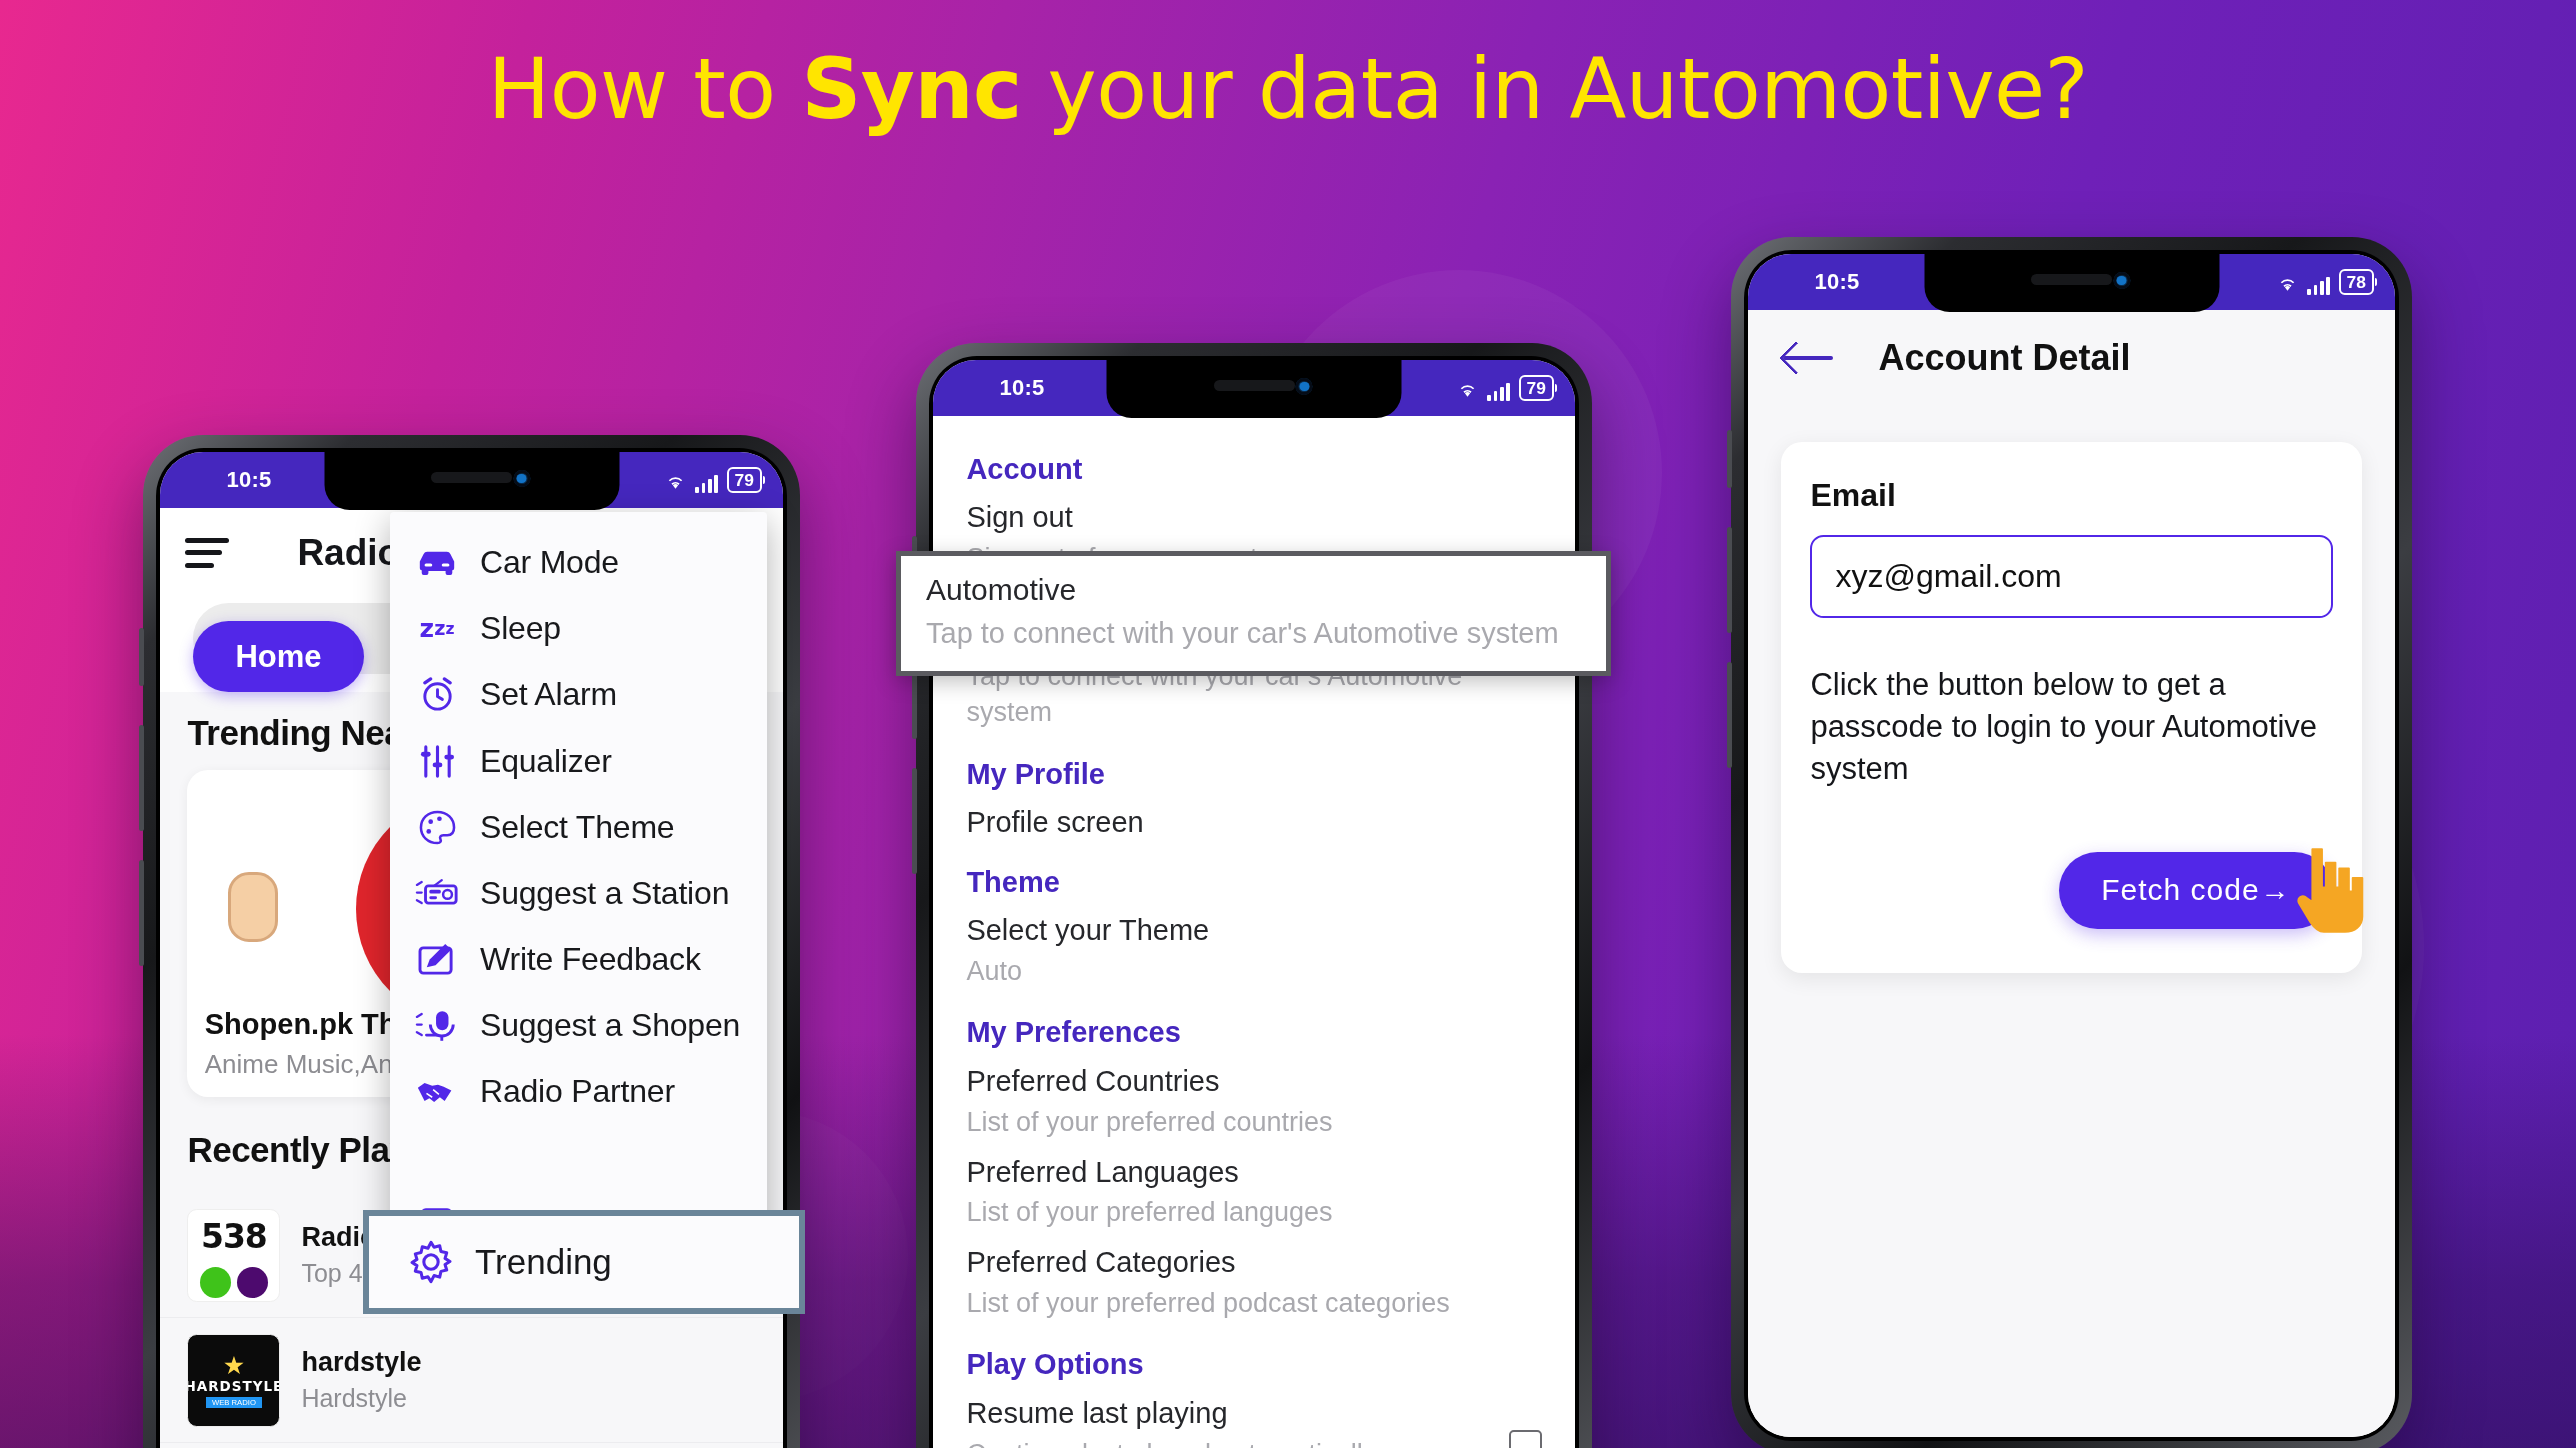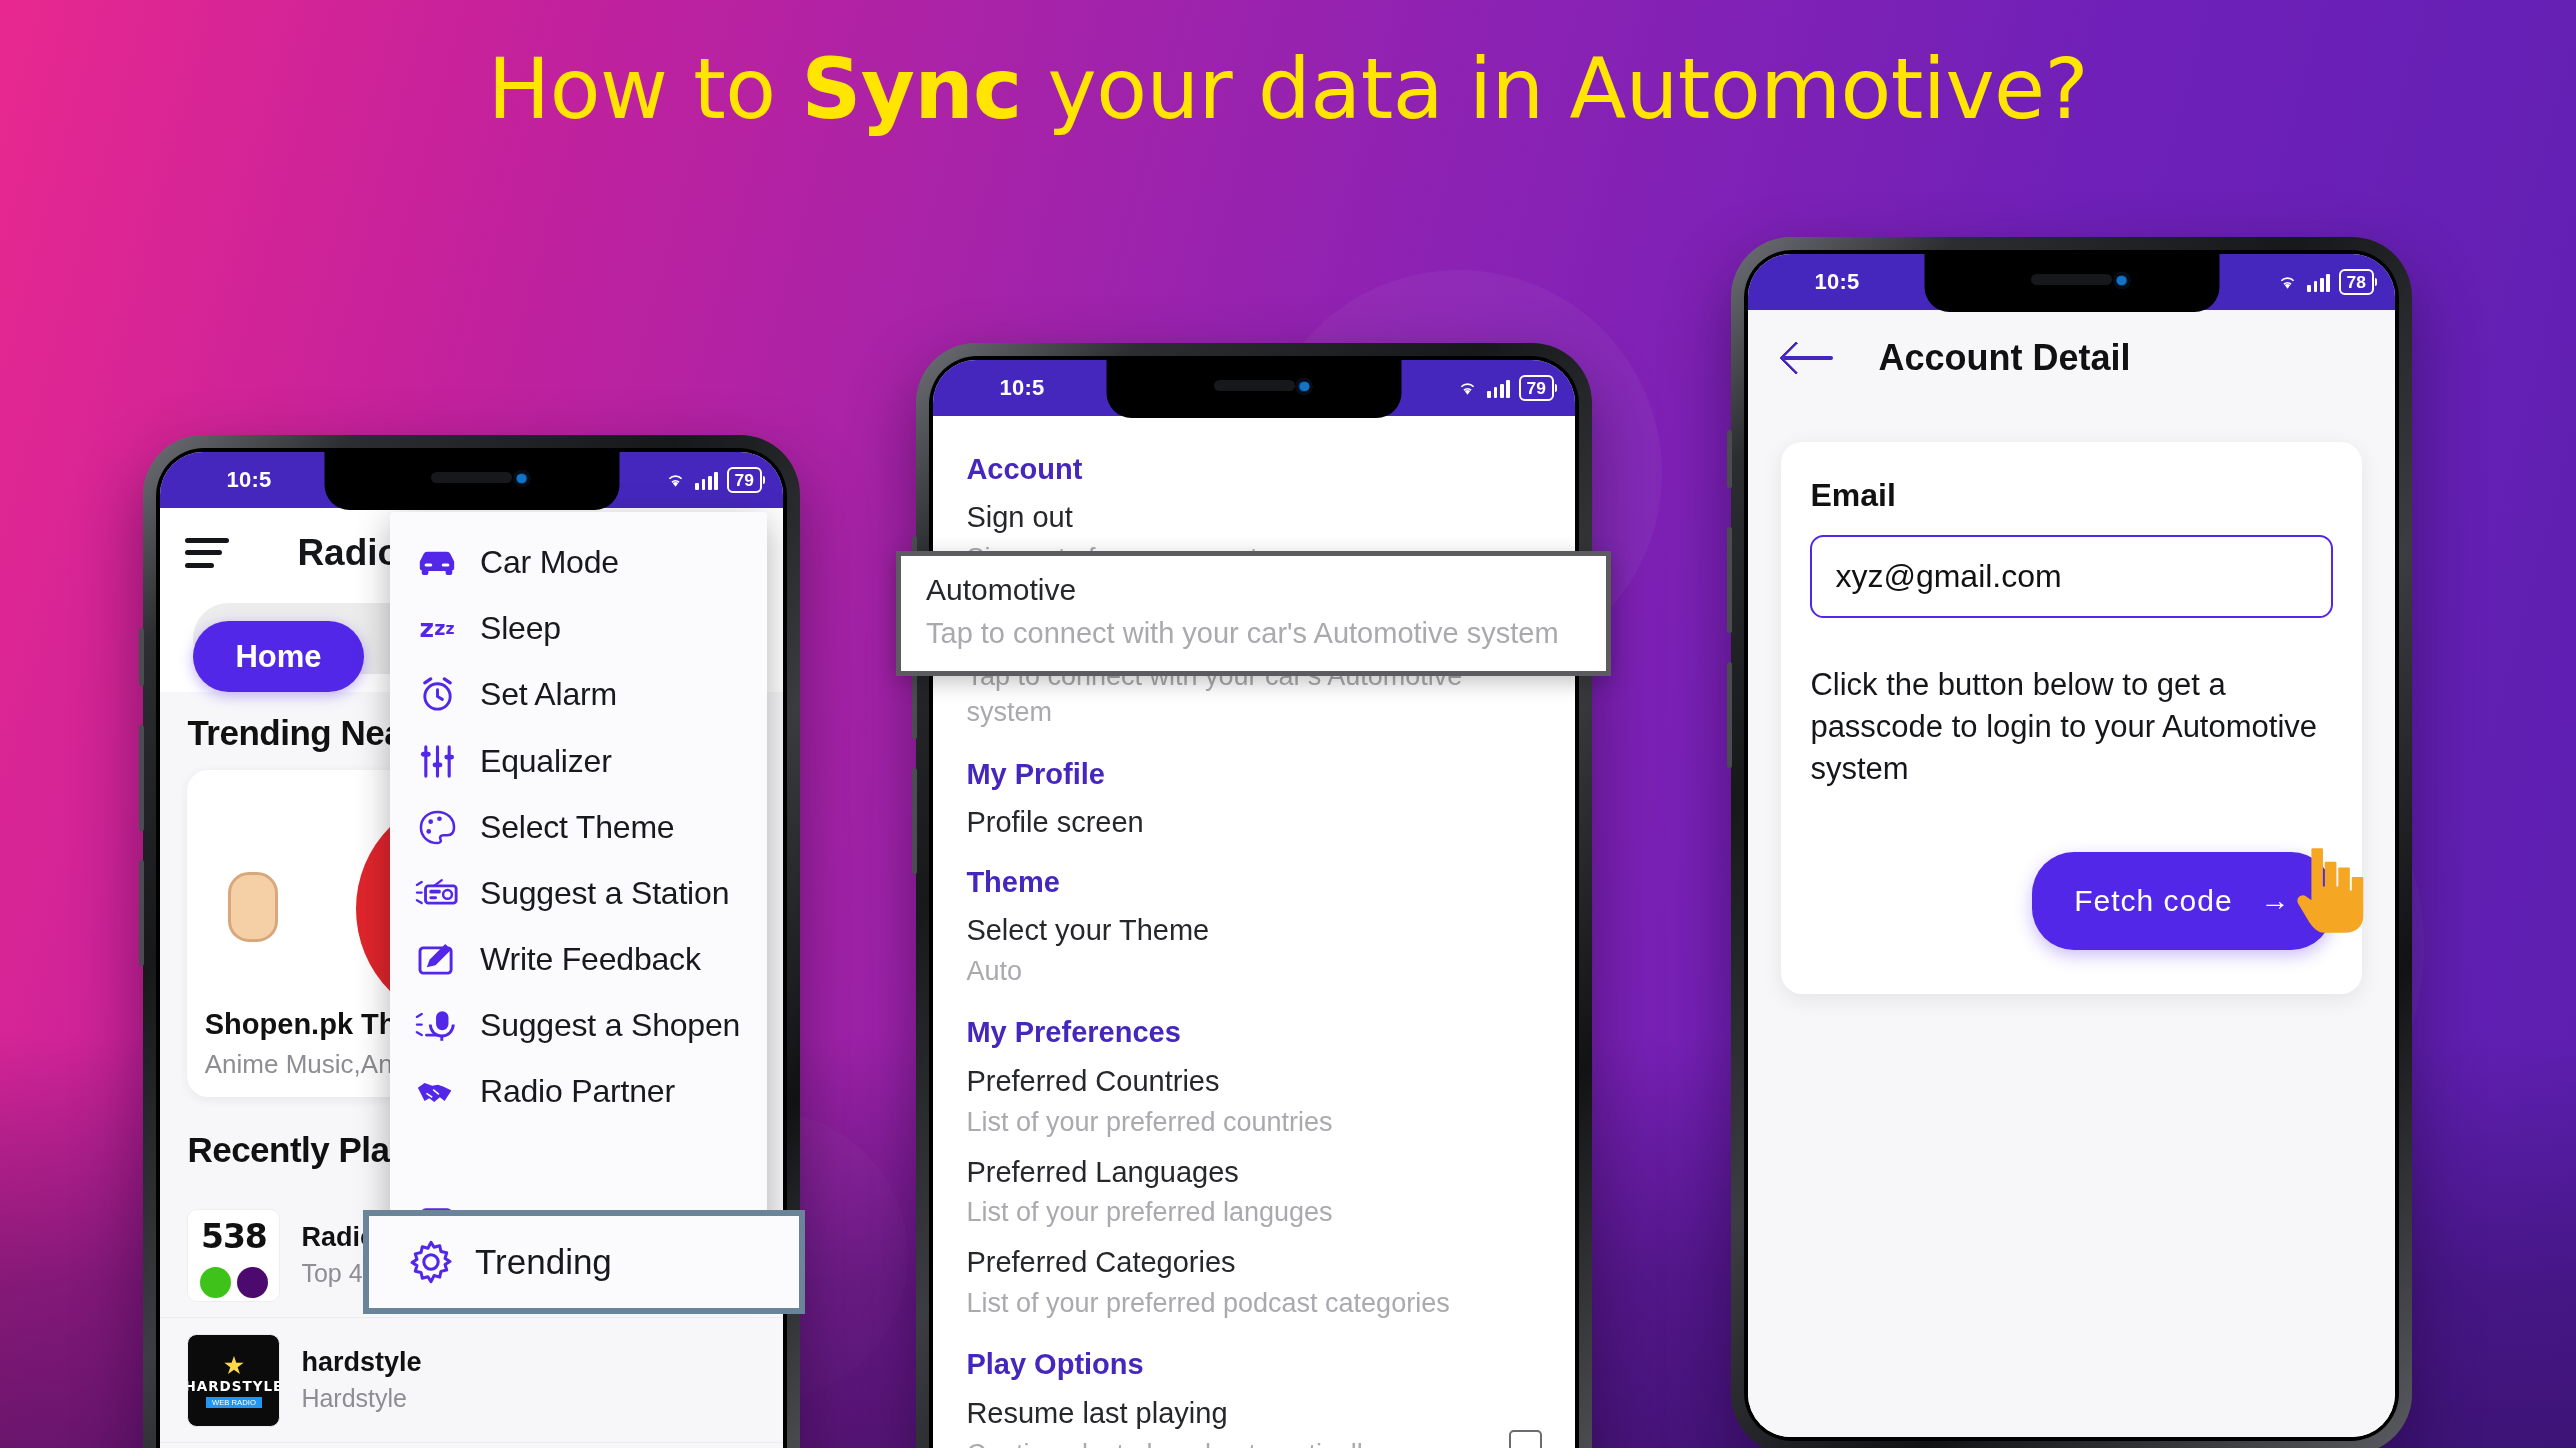--- a/index.html
+++ b/index.html
@@ -60,21 +60,21 @@
   
   .side-btn { position:absolute; left:-3.9px; width:4.8px; border-radius:2.9px; background:#4a4c51; }
 
   
   .statusbar {
     height: 56px; background: #4527BE; color: #fff;
     display: flex; align-items: center; position: relative;
     font-size: 22px; font-weight: 600;
   }
   .sb-time { margin-left: 66px; letter-spacing:0.3px; }
-  .sb-right { margin-left:auto; margin-right: 21px; display:flex; align-items:center; gap: 8.7px; }
+  .sb-right { margin-left:auto; margin-right: 21px; display:flex; align-items:flex-end; gap: 8.7px; }
   .notch {
     position: absolute; left: 50%; transform: translateX(-50%);
     top: 0; width: 295px; height: 58px; background: #000;
     border-bottom-left-radius: 25px; border-bottom-right-radius: 25px;
   }
   .notch .speaker { position:absolute; left: 50%; transform: translateX(-50%); top: 20px; width: 81px; height: 10.6px; border-radius: 5.8px; background:#17181b; }
   .notch .cam { position:absolute; left: 189px; top: 17.4px; width: 17.4px; height:17.4px; border-radius:50%; background:#0b2b4a; box-shadow: inset 0 0 0 2.9px #050c17; }
   .notch .cam::after{ content:''; position:absolute; inset:3.9px; border-radius:50%; background:#1273c7;}
   .sb-batt {
     border: 2.4px solid #fff; border-radius: 5.8px; padding: 1px 5.8px;
@@ -188,22 +188,22 @@
   .back-arrow::before{content:'';position:absolute;left:0;top:17.4px;width:50px;height:3.9px;background:#4527BE;border-radius:1.9px;}
   .back-arrow::after{content:'';position:absolute;left:1px;top:7.7px;width:21px;height:21px;border-left:3.9px solid #4527BE;border-bottom:3.9px solid #4527BE;transform:rotate(45deg);border-radius:1.9px;}
   .acct-title { font-size: 36px; font-weight: 700; color:#111; margin-left: 41px; }
   .acct-card { margin: 37px 33px 0; background:#fff; border-radius: 21px; padding: 35px 29px 44px;
                box-shadow: 0 5.8px 21px rgba(0,0,0,0.08); }
   .acct-label { font-size: 32px; font-weight: 700; color:#111; }
   .acct-input { margin-top: 21px; border: 2.9px solid #5227E8; border-radius: 13.5px; height: 83px;
                 display:flex; align-items:center; padding: 0 23px; font-size: 32px; color:#111; background:#fff; }
   .acct-help { margin-top: 46px; font-size: 31px; color:#15161a; line-height: 1.35; }
   .fetch-wrap { display:flex; justify-content:flex-end; margin-top: 62px; }
-  .fetch-btn { background:#5227E8; color:#fff; border-radius: 42px; height: 98px; padding: 0 42px;
-               display:flex; align-items:center; gap: 28px; font-size: 30px; letter-spacing: 1px;
+  .fetch-btn { background:#5227E8; color:#fff; border-radius: 42px; height: 77px; padding: 0 42px;
+               display:flex; align-items:center; gap: 1px; font-size: 30px; letter-spacing: 1px;
                box-shadow: 0 5.8px 17.4px rgba(82,39,232,.3); }
   .fetch-btn .arr { font-size: 29px; }
 
   
   .cursor-hand { position:absolute; left: 2297px; top: 845px; width: 73px; height: 89px; z-index: 70; }
 </style>
 </head>
 <body>
 
 <div class="bg-blob blob1"></div>

